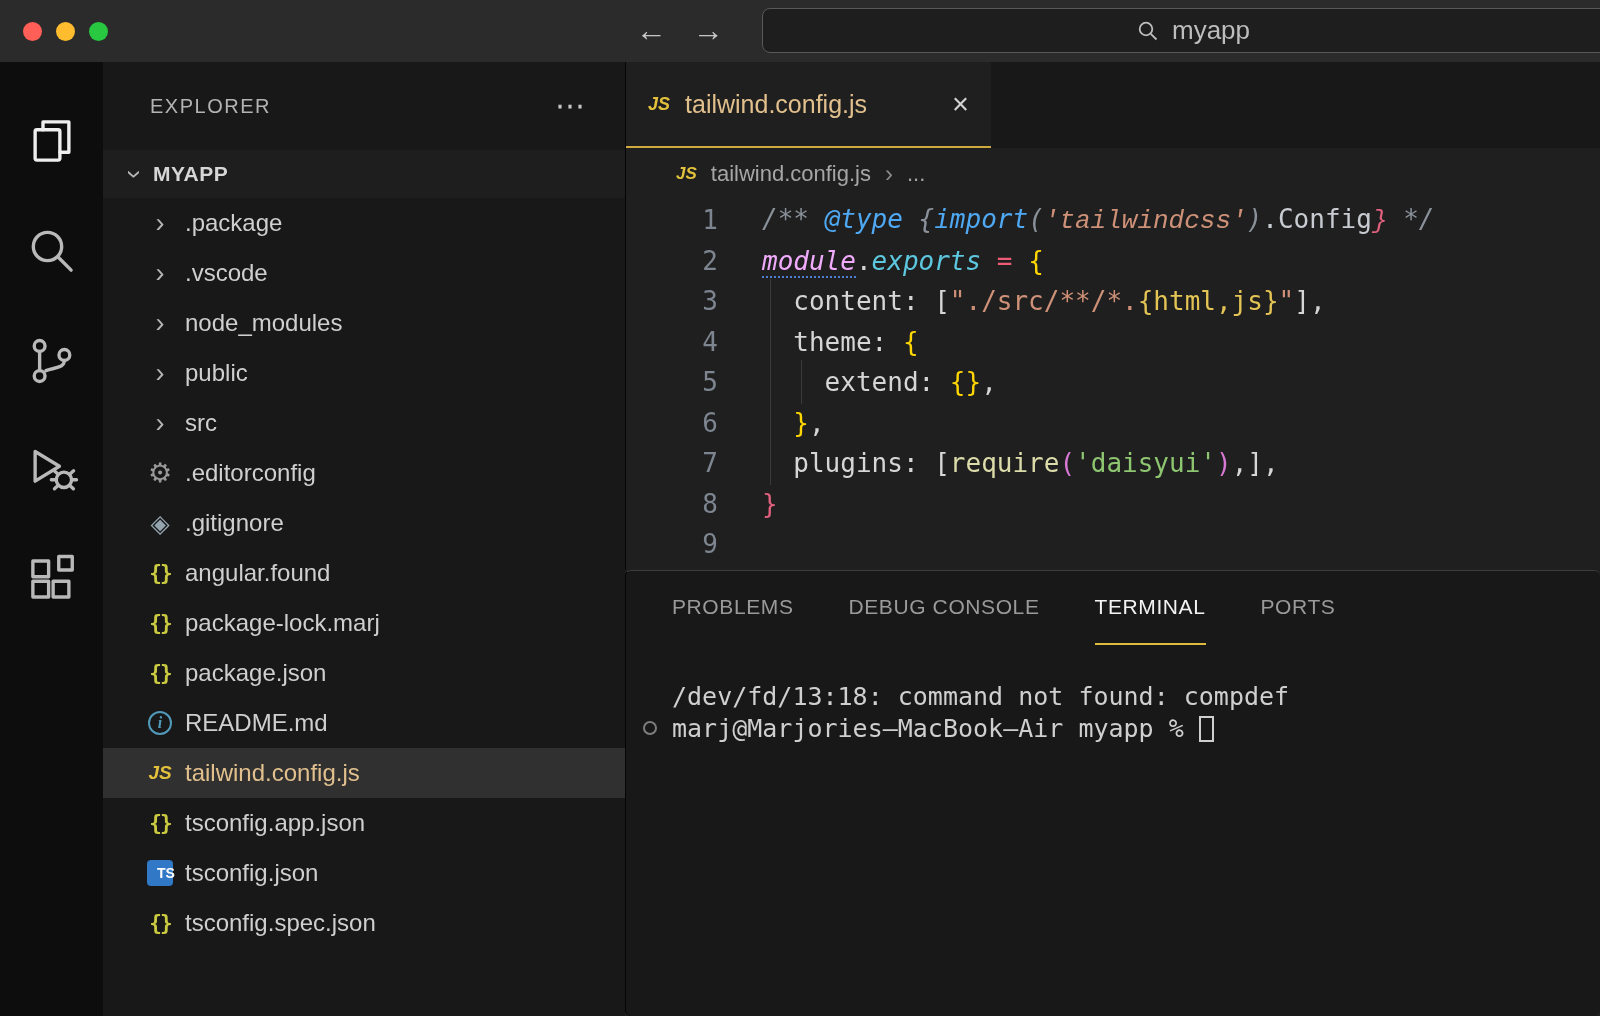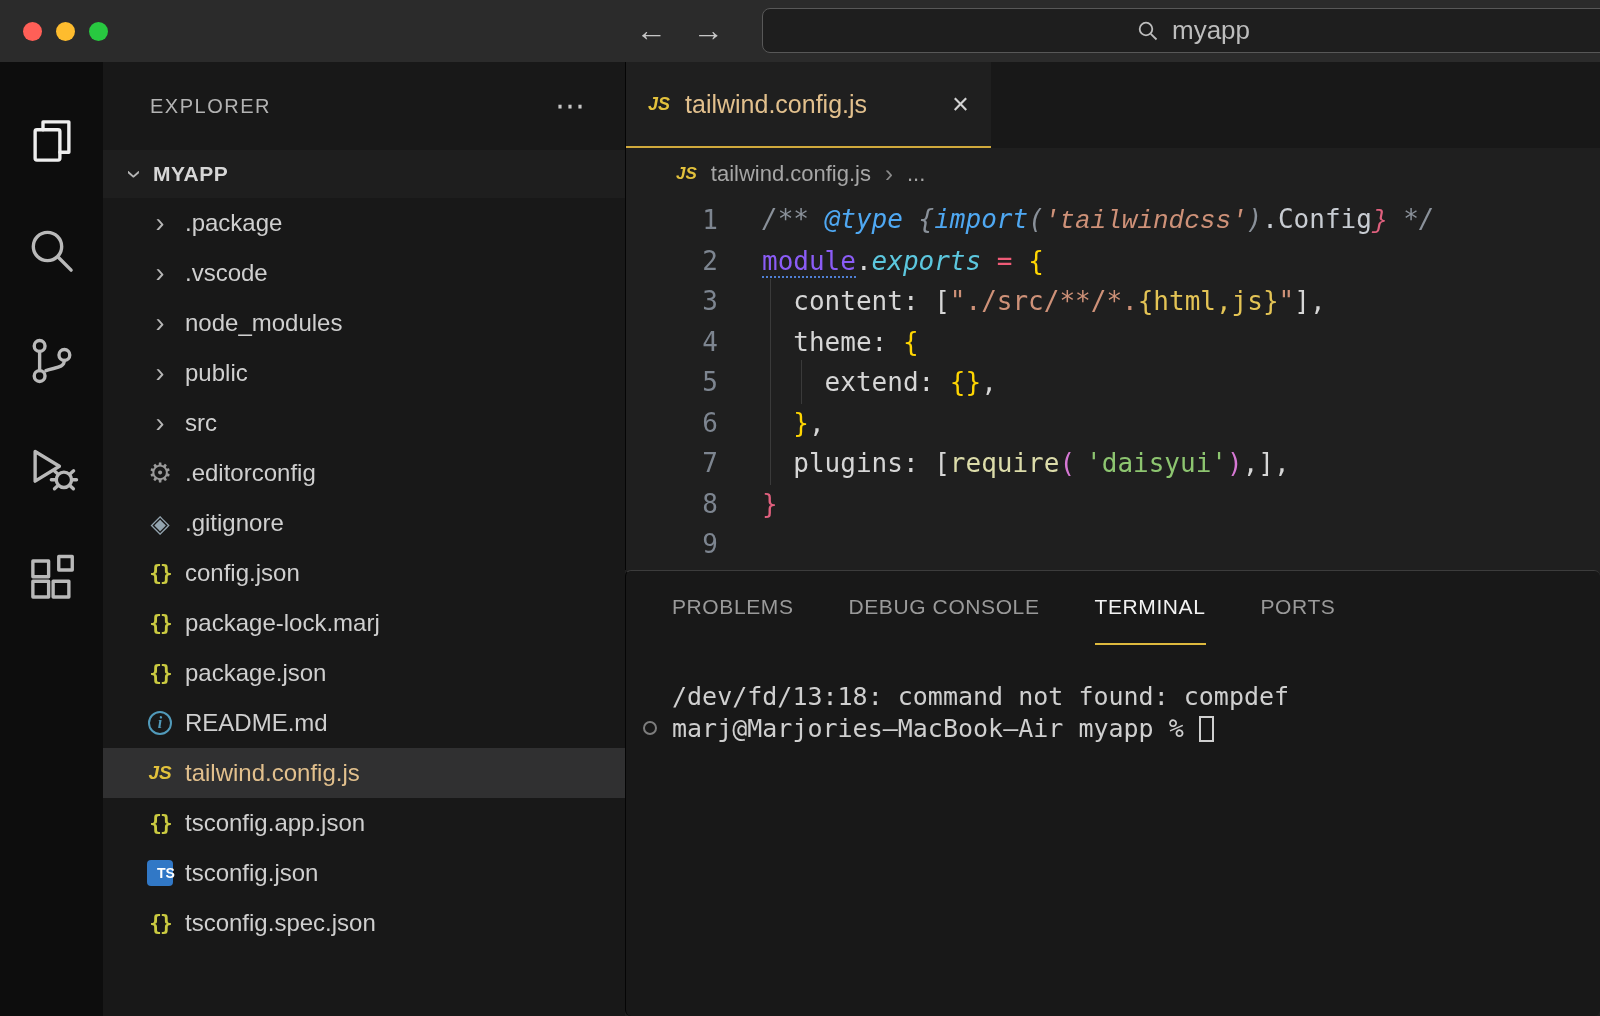--- a/index.html
+++ b/index.html
@@ -62,33 +62,33 @@
   .bc-sep { color:#8a8a8a; font-size:24px; }
 
   
   .code { position:relative; font-family:"DejaVu Sans Mono",monospace; font-size:26px; }
   .code-line { display:flex; height:40.5px; align-items:center; white-space:pre; }
   .ln { width:92px; text-align:right; color:#7d8590; flex:none; }
   .ct { margin-left:44px; position:relative; }
   .guide { position:absolute; top:-7px; bottom:-7px; width:1px; background:#3a3a3a; }
   .tk-cmt { color:#8a919a; font-style:italic; }
   .tk-kwi { color:#4fa8f2; font-style:italic; }
-  .tk-kwm { color:#8b5cf6; border-bottom:2px dotted #4f7fd4; }
+  .tk-kwm { color:#f0abfc; font-style:italic; border-bottom:2px dotted #4f7fd4; }
   .tk-cyi { color:#5cc7de; font-style:italic; }
   .tk-iti { color:#c8ccd2; }
   .tk-it  { font-style:italic;font-family:Liberation Mono, monospace; }
   .tk-str { color:#ce9178; }
   .tk-sy  { color:#e4c455; }
   .tk-wht { color:#d6d6d6; }
   .tk-op  { color:#ef5b77; }
   .tk-gld { color:#ffd602; }
   .tk-pnk { color:#e0607e; }
   .tk-fn  { color:#dcdcaa; }
   .tk-mag { color:#d678d4; }
-  .tk-grn { color:#8dc570;margin-left:11px; }
+  .tk-grn { color:#8dc570; }
 
   
   .panel { position:absolute; left:625px; right:0; top:570px; bottom:0; background:#181818; border-top:1px solid #3c3c3c; border-left:1px solid #050505;border-radius:6px; }
   .ptabs { height:74px; display:flex; align-items:stretch; padding-left:46px; }
   .ptab { margin-right:55px; font-size:21px; letter-spacing:0.6px; color:#9a9a9a;
           display:flex; align-items:center; border-bottom:2px solid transparent; }
   .ptab.active { color:#f2f2f2; border-bottom-color:#ddb93e; }
   .term { font-family:"DejaVu Sans Mono",monospace; font-size:25px; color:#cfcfcf; padding:36px 0 0 46px; }
   .tline { position:relative; line-height:32px; white-space:pre; }
   .deco-circle { position:absolute; left:-29px; top:8px; width:14px; height:14px; border:2px solid #7d7d7d; border-radius:50%; }
@@ -206,21 +206,21 @@
         <div class="trow">
           <span class="ticon">
             <span class="icon-diamond">◈</span>
           </span>
           <span>.gitignore</span>
         </div>
         <div class="trow">
           <span class="ticon">
             <span class="icon-braces">{}</span>
           </span>
-          <span>config.json</span>
+          <span>angular.found</span>
         </div>
         <div class="trow">
           <span class="ticon">
             <span class="icon-braces">{}</span>
           </span>
           <span>package-lock.marj</span>
         </div>
         <div class="trow">
           <span class="ticon">
             <span class="icon-braces">{}</span>

